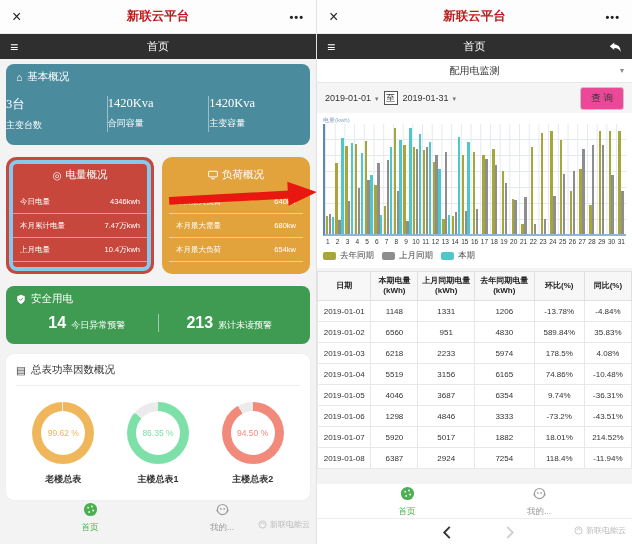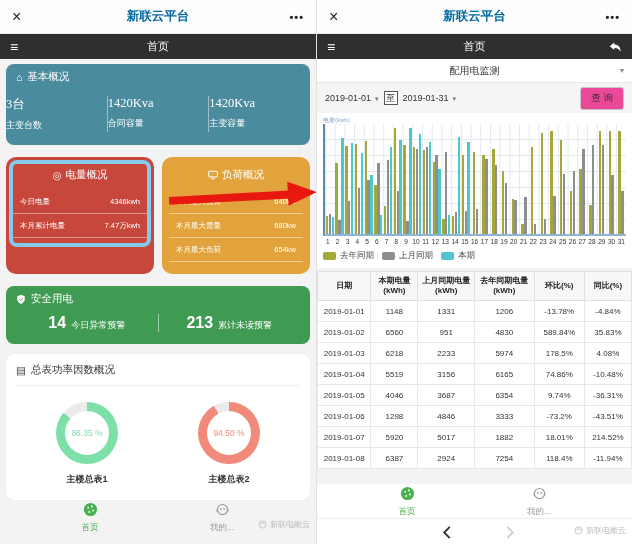--- a/index.html
+++ b/index.html
@@ -5,21 +5,21 @@
   * { margin:0; padding:0; box-sizing:border-box; }
   html,body { width:632px; height:544px; }
   body { font-family:"Liberation Sans", sans-serif; background:#fff; overflow:hidden; }
   .stage { width:632px; height:544px; display:flex; position:relative; }
   .screen { width:316px; height:544px; background:#f3f3f3; position:relative; overflow:hidden; }
   .screen.right { border-left:1px solid #e2e2e2; }
 
   
   .topbar { height:34px; background:#fdfdfd; display:flex; align-items:center; padding:0 12px; border-bottom:1px solid #ececec; }
   .topbar .close { font-size:16px; color:#222; width:30px; }
-  .topbar .title { flex:1; text-align:center; font-size:12.5px; font-weight:bold; color:#0369a1; }
+  .topbar .title { flex:1; text-align:center; font-size:12.5px; font-weight:bold; color:#b91c1c; }
   .topbar .more { width:30px; text-align:right; font-size:11px; letter-spacing:1px; color:#222; font-weight:bold; }
   .navbar { height:25px; background:#2f2f2f; display:flex; align-items:center; padding:0 10px; color:#fff; }
   .navbar .menu { font-size:14px; width:24px; }
   .navbar .title { flex:1; text-align:center; font-size:11px; }
   .navbar .back { width:24px; display:flex; justify-content:flex-end; }
   .navbar .spacer { width:24px; }
 
   .content { padding:5px 6px 0; }
 
   
@@ -156,20 +156,24 @@
               <span>电量概况</span>
             </div>
             <div id="energy-rows">
                 <div class="kv">
                   <span class="lab">今日电量</span>
                   <span class="val">4346kwh</span>
                 </div>
                 <div class="kv">
                   <span class="lab">本月累计电量</span>
                   <span class="val">7.47万kwh</span>
+                </div>
+                <div class="kv">
+                  <span class="lab">上月电量</span>
+                  <span class="val">10.4万kwh</span>
                 </div>
               </div>
           </div>
         </div>
         <div class="half-card" style="background:#e2a33d">
           <div class="ring">
             <div class="c-title">
               <span class="icon">
                 <svg width="10" height="10" viewBox="0 0 16 16">
                     <rect x="1" y="2" width="14" height="9" rx="1" fill="none" stroke="#fff" stroke-width="1.6"></rect>
@@ -217,20 +221,26 @@
             </div>
           </div>
       </div>
 
       <div class="pf-card">
         <div class="pf-title">
           <span class="icon">▤</span>
           <span>总表功率因数概况</span>
         </div>
         <div class="gauges" id="gauges">
+            <div class="gauge">
+              <div class="gauge-ring" style="background: conic-gradient(rgb(240, 182, 92) 0deg, rgb(240, 182, 92) 99.62%, rgb(235, 235, 235) 99.62%, rgb(235, 235, 235) 100%);">
+                <div class="gauge-inner" style="color: rgb(240, 182, 92);">99.62 %</div>
+              </div>
+              <div class="gauge-label">老楼总表</div>
+            </div>
             <div class="gauge">
               <div class="gauge-ring" style="background: conic-gradient(rgb(125, 224, 168) 0deg, rgb(125, 224, 168) 86.35%, rgb(235, 235, 235) 86.35%, rgb(235, 235, 235) 100%);">
                 <div class="gauge-inner" style="color: rgb(125, 224, 168);">86.35 %</div>
               </div>
               <div class="gauge-label">主楼总表1</div>
             </div>
             <div class="gauge">
               <div class="gauge-ring" style="background: conic-gradient(rgb(241, 138, 122) 0deg, rgb(241, 138, 122) 91.97%, rgb(235, 235, 235) 91.97%, rgb(235, 235, 235) 100%);">
                 <div class="gauge-inner" style="color: rgb(241, 138, 122);">94.50 %</div>
               </div>

